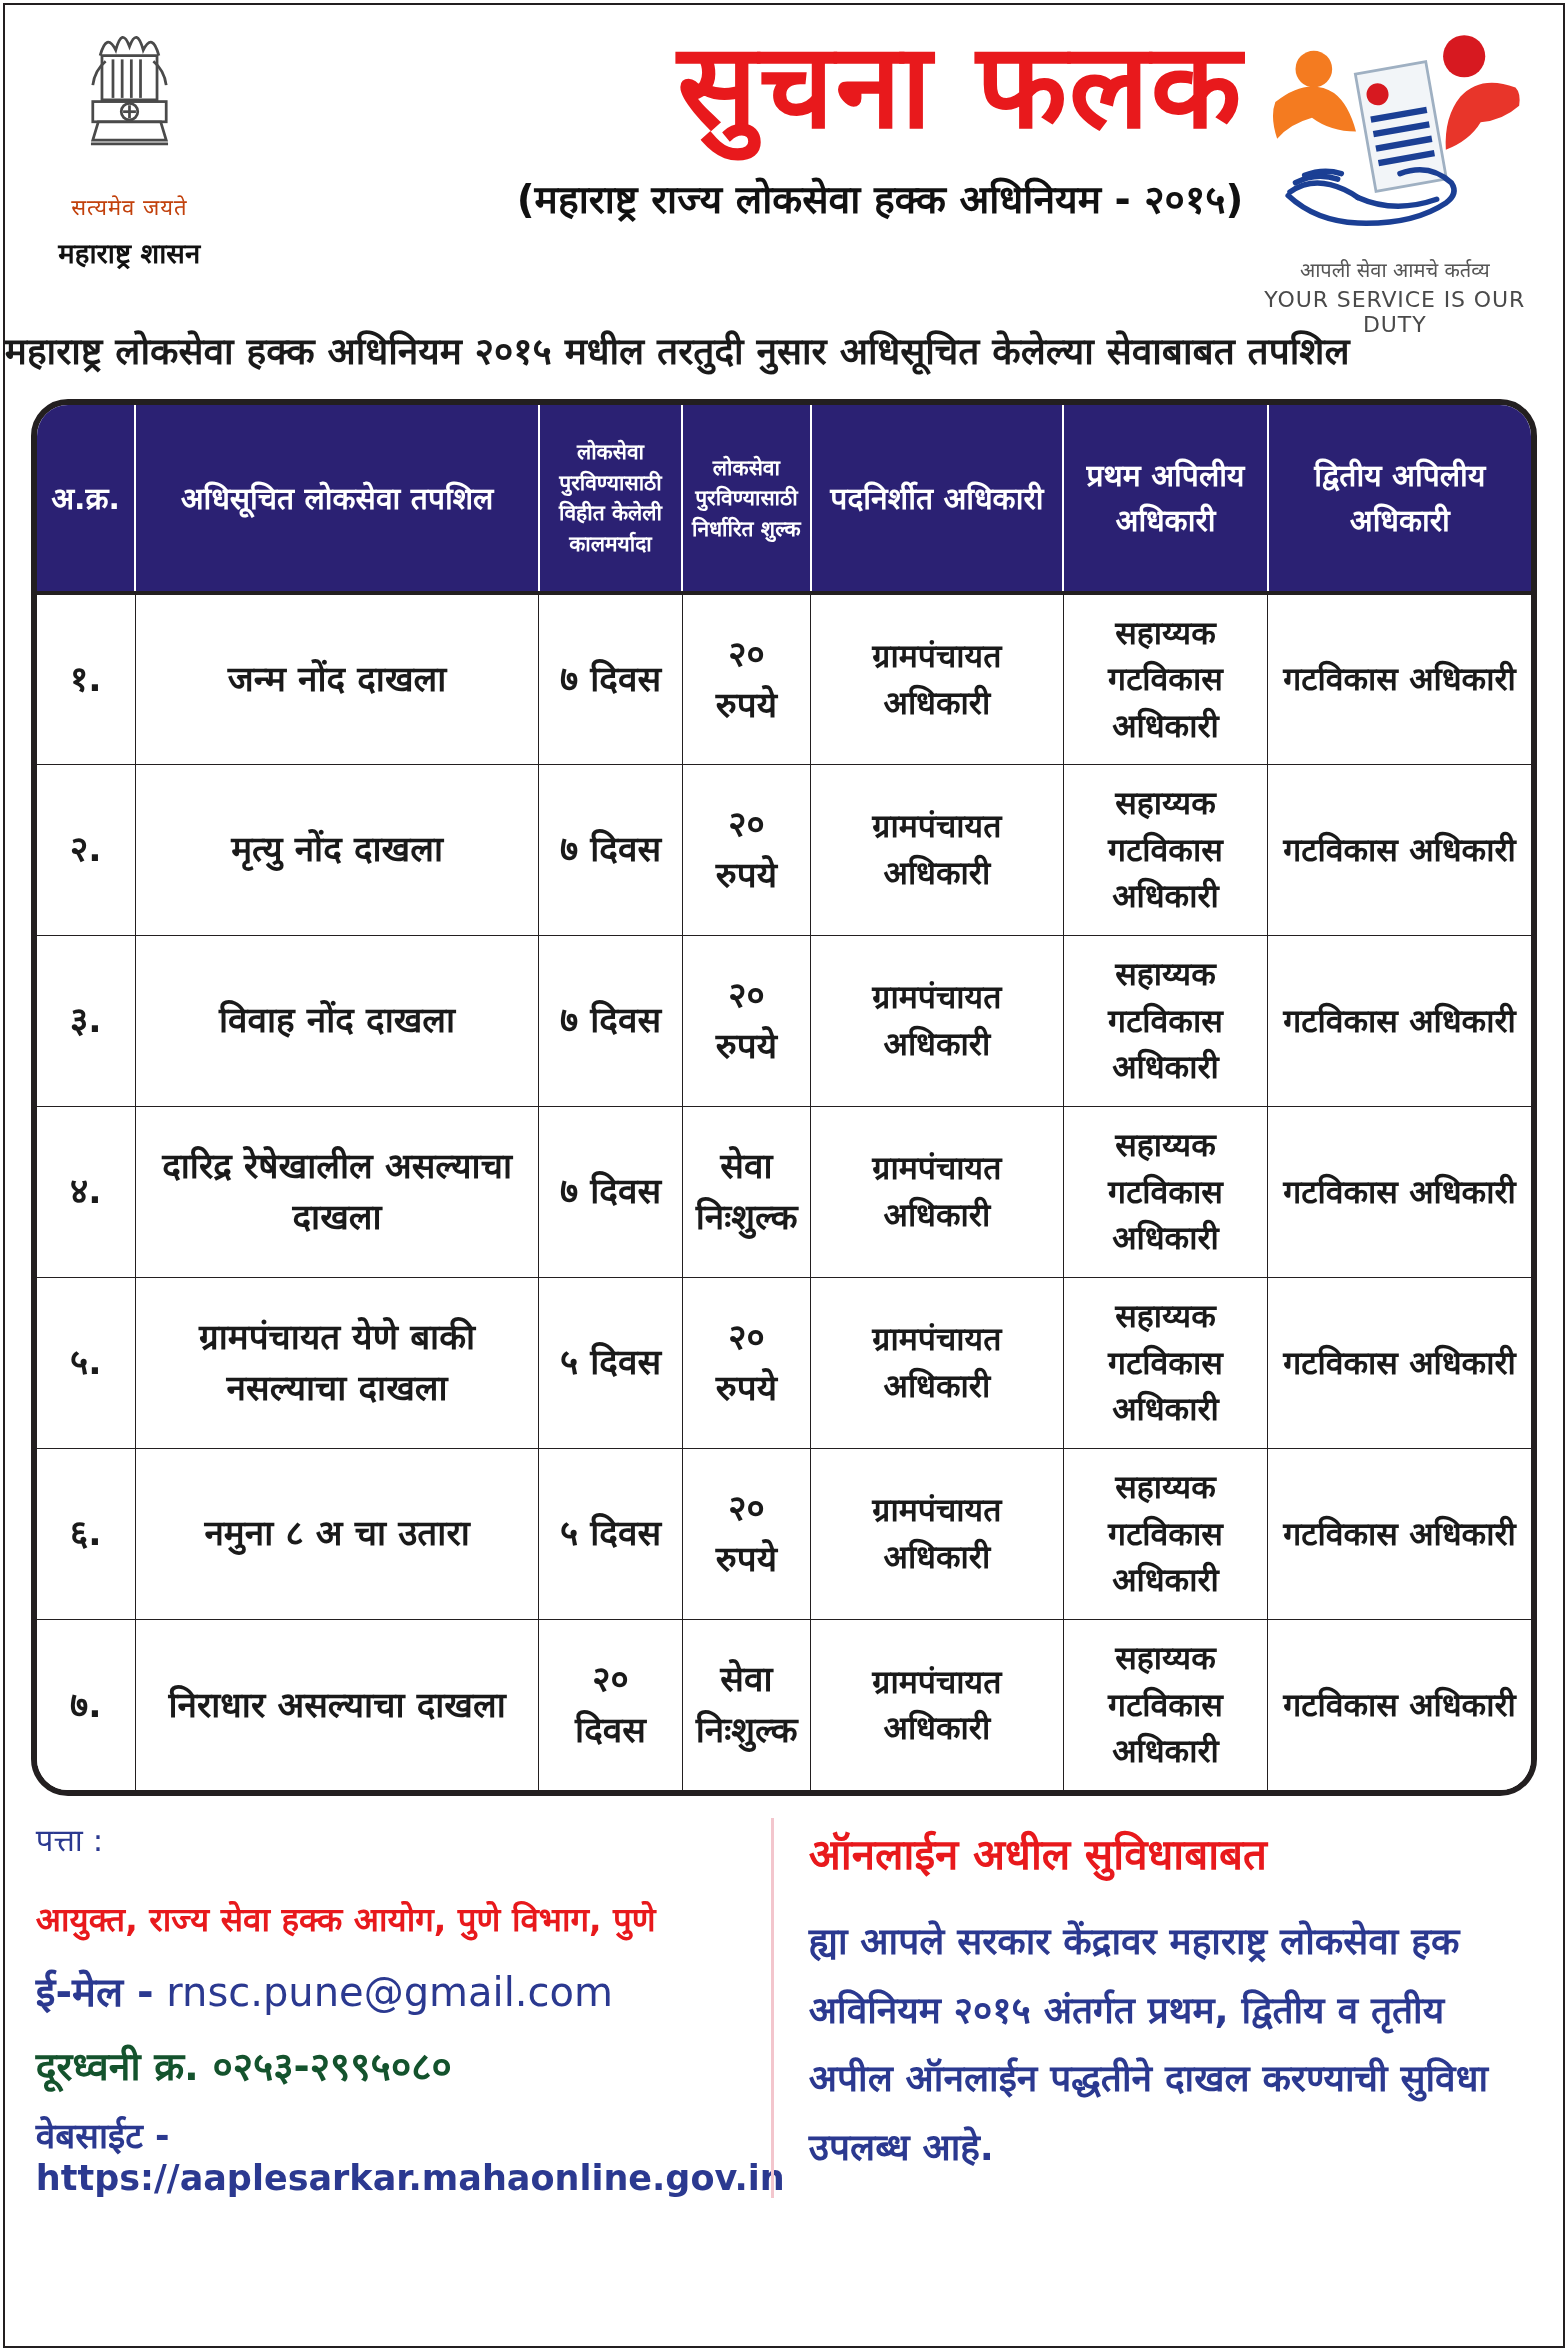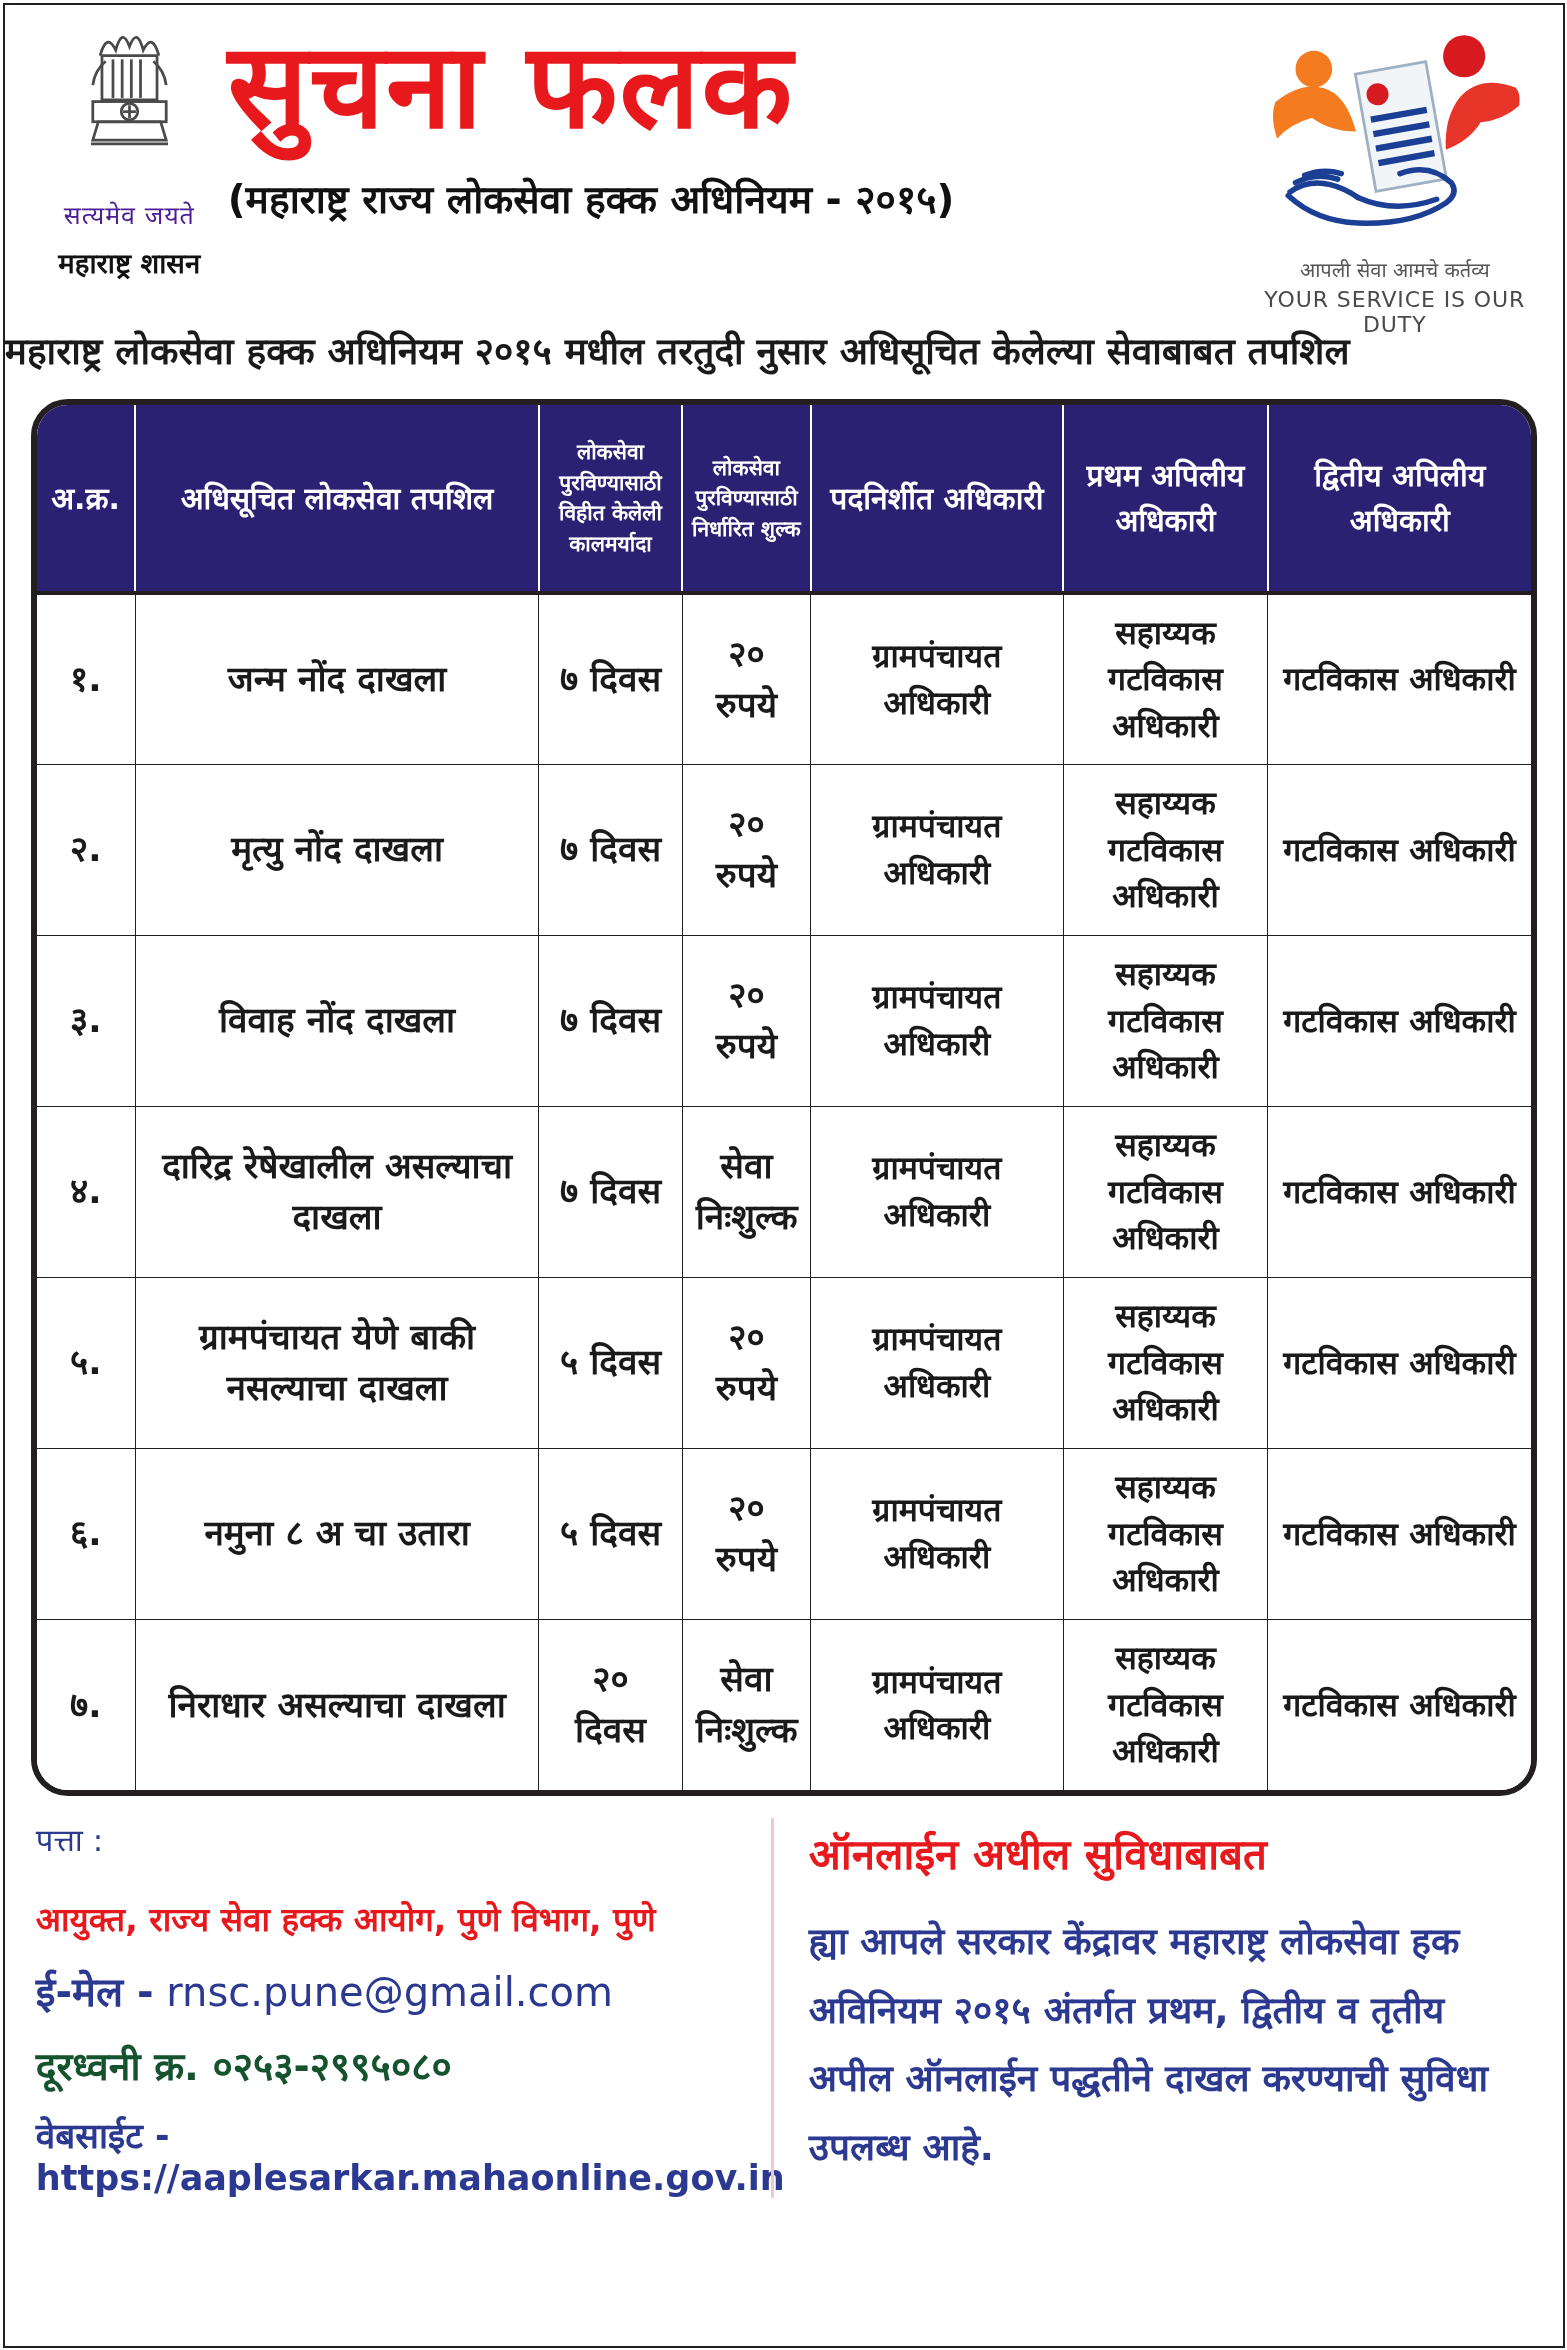--- a/index.html
+++ b/index.html
@@ -13,23 +13,23 @@
     position: absolute; left: 2.8px; top: 2.8px;
     width: 1562px; height: 2345px;
     border: 2.8px solid #231f20;
     background: #ffffff;
     overflow: hidden;
   }
 
   
   .header { display: flex; align-items: flex-start; padding: 9.2px 16.5px 0 26px; height: 303px; }
   .emblem-col { width: 197px; text-align: center; padding-top: 5.5px; flex: 0 0 auto; }
-  .emblem-col .satyamev { font-size: 25px; color: #4c1d95; margin-top: 19px; letter-spacing: 0.9px; }
+  .emblem-col .satyamev { font-size: 22px; color: #c2410c; margin-top: 13px; letter-spacing: 0.9px; }
   .emblem-col .govt { font-size: 27.5px; color: #111; font-weight: bold; margin-top: 13px; }
-  .title-col { flex: 1 1 auto; text-align: left; padding-top: 13px; }
+  .title-col { flex: 1 1 auto; text-align: right; padding-top: 13px; }
   .main-title {
     color: #e8191c; font-weight: bold; font-size: 118px; line-height: 1.0;
     letter-spacing: 1.8px;
   }
   .sub-title { color: #111; font-weight: bold; font-size: 39px; margin-top: 26px; }
   .logo-col { width: 303px; flex: 0 0 auto; text-align: center; padding-top: 7.3px; }
   .logo-motto-mr { font-size: 20px; color: #555; margin-top: 1.8px; }
   .logo-motto-en { font-size: 22px; color: #4a4a4a; margin-top: 3.7px; letter-spacing: 0.9px; }
 
   

